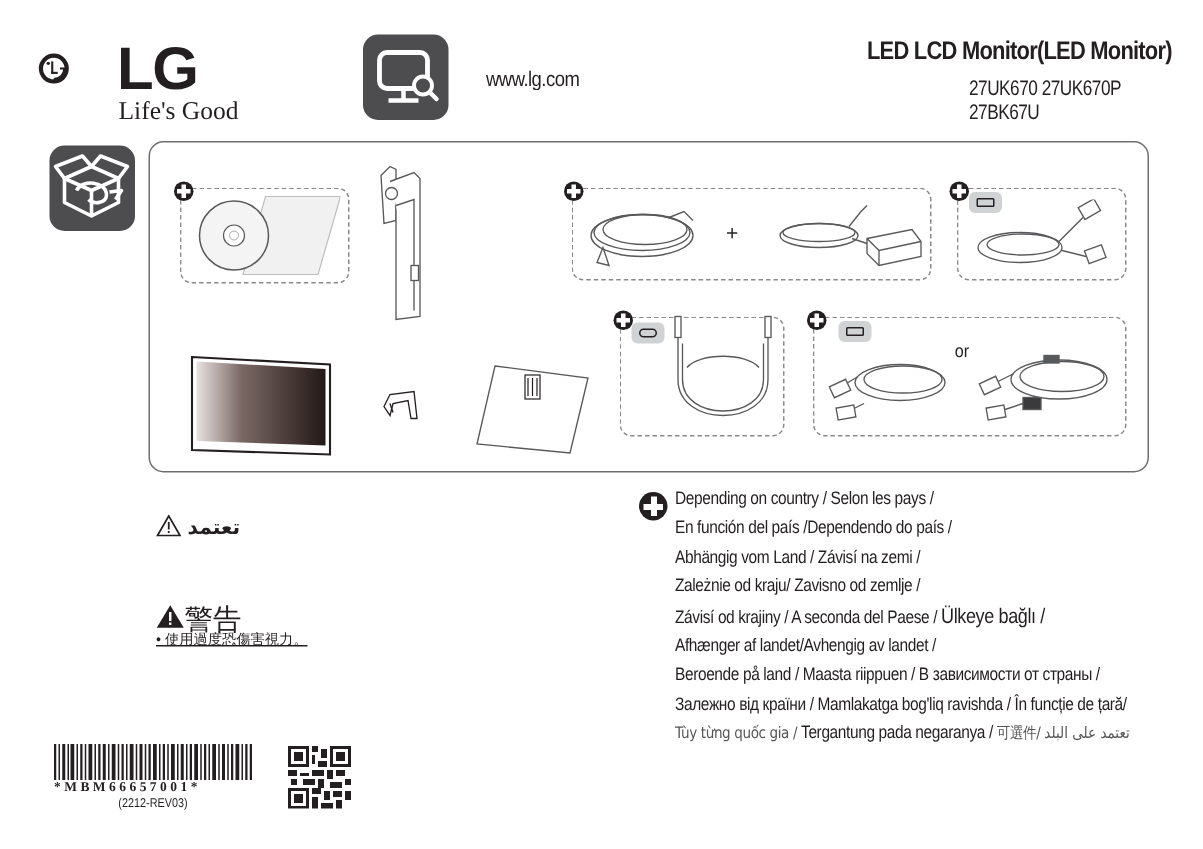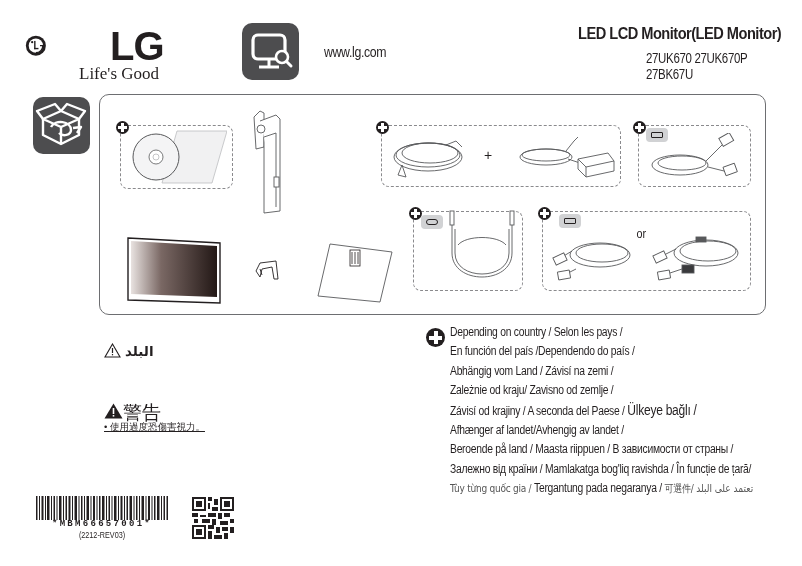--- a/index.html
+++ b/index.html
@@ -2,21 +2,21 @@
 <html><head>
 <meta charset="utf-8">
 <style>
   * { box-sizing: border-box; margin: 0; padding: 0; }
   html, body { width: 802px; height: 566px; background: #ffffff; overflow: hidden; }
   body { position: relative; font-family: "Liberation Sans", "DejaVu Sans", sans-serif; color: #231f20; }
   .abs { position: absolute; }
 
   
   .lg-logo { left: 25px; top: 26px; width: 115px; height: 56px; }
-  .lg-word { left: 78px; top: 24px; font-size: 40px; font-weight: bold; letter-spacing: -1px; line-height: 44px; margin-left: 32px; }
+  .lg-word { left: 78px; top: 24px; font-size: 40px; font-weight: bold; letter-spacing: -1px; line-height: 44px; }
   .lg-tag { left: 79px; top: 67px; font-size: 17px; line-height: 14px; font-family: Liberation Serif, serif; }
   .app-icon { left: 242px; top: 23px; width: 57px; height: 57px; background: #4d4d4f; border-radius: 10px; }
   .www { left: 324px; top: 44px; font-size: 14px; letter-spacing: -0.4px; transform: scaleX(0.88); transform-origin: left; }
   .doc-title { left: 578px; top: 24px; font-size: 17px; font-weight: bold; letter-spacing: -0.6px; transform: scaleX(0.86); transform-origin: left; white-space: nowrap; }
   .models { left: 646px; top: 50px; font-size: 14px; line-height: 16px; letter-spacing: -0.4px; transform: scaleX(0.82); transform-origin: left; white-space: nowrap; }
 
   
   .box-icon { left: 33px; top: 97px; width: 57px; height: 57px; background: #4d4d4f; border-radius: 10px; }
 
   
@@ -45,21 +45,21 @@
   .country-plus { left: 426px; top: 328px; width: 19px; height: 19px; border-radius: 50%; background: #231f20; }
   .country-plus::before, .country-plus::after { content: ""; position: absolute; background: #fff; }
   .country-plus::before { left: 7.5px; top: 3px; width: 4px; height: 13px; }
   .country-plus::after { left: 3px; top: 7.5px; width: 13px; height: 4px; }
   .country-text { left: 450px; top: 323px; font-size: 12px; line-height: 19.4px; letter-spacing: -0.3px; transform: scaleX(0.86); transform-origin: left top; white-space: nowrap; }
   .country-text .big { font-size: 14px; }
   .country-text .thin { font-family: "DejaVu Sans", sans-serif; font-size: 10.5px; color: #555; }
 
   
   .barcode { left: 36px; top: 496px; width: 132px; height: 24px; }
-  .barcode-text { left: 36px; top: 519px; width: 132px; font-family: Liberation Mono, monospace; font-size: 9px; font-weight: bold; text-align: center; letter-spacing: 2.3px; }
+  .barcode-text { left: 36px; top: 519px; width: 132px; font-family: Liberation Serif, serif; font-size: 9px; font-weight: bold; letter-spacing: 2.3px; }
   .revision { left: 36px; top: 530px; width: 132px; text-align: center; font-size: 8.5px; transform: scaleX(0.85); }
   .qr { left: 192px; top: 497px; width: 42px; height: 42px; }
 </style>
 </head>
 <body>
 
 <svg class="abs lg-logo" viewBox="0 0 115 56" style="left:25px;top:22px;width:50px;height:50px;">
   <circle cx="25" cy="25" r="23" fill="#231f20"></circle>
   <circle cx="25" cy="25" r="16.5" fill="#fff"></circle>
   <path d="M25 8.5 A16.5 16.5 0 0 0 25 41.5 A16.5 16.5 0 0 0 41.5 25 L34 25" fill="none" stroke="#231f20" stroke-width="0"></path>
@@ -235,21 +235,21 @@
       <rect x="8" y="40" width="12" height="8" transform="rotate(-10 14 44)" fill="#fff"></rect>
     </g>
   </svg>
 </div>
 
 <div class="abs caution-title">
   <svg class="tri" width="17" height="15" viewBox="0 0 17 15">
     <path d="M8.5 1 L16 14 L1 14 Z" fill="none" stroke="#231f20" stroke-width="1.1"></path>
     <rect x="7.9" y="5" width="1.2" height="5" fill="#231f20"></rect>
     <rect x="7.9" y="11" width="1.2" height="1.3" fill="#231f20"></rect>
-  </svg><span>البلد</span>
+  </svg><span>تعتمد</span>
 </div>
 <div class="abs caution-list">
 </div>
 
 <div class="abs warn-title">
   <svg class="tri" width="19" height="16" viewBox="0 0 19 16">
     <path d="M9.5 0.5 L18.5 15.5 L0.5 15.5 Z" fill="#231f20"></path>
     <rect x="8.7" y="5" width="1.6" height="6" fill="#fff"></rect>
     <rect x="8.7" y="12" width="1.6" height="1.6" fill="#fff"></rect>
   </svg><span>警告</span>

